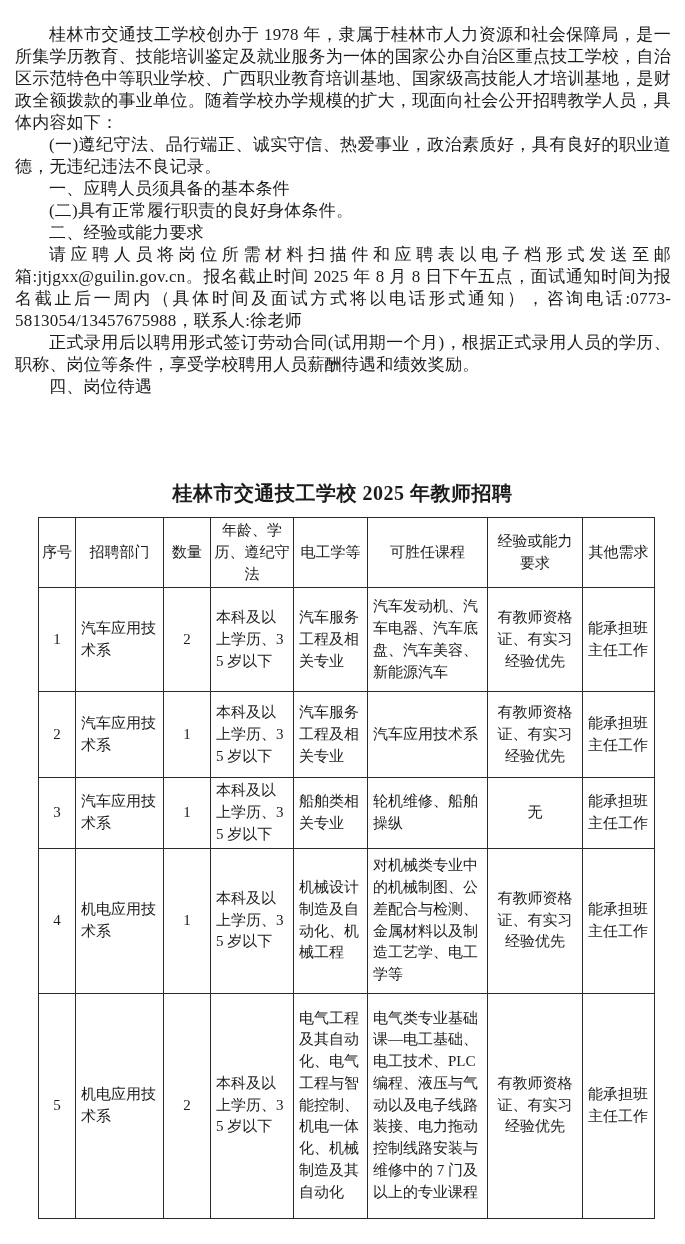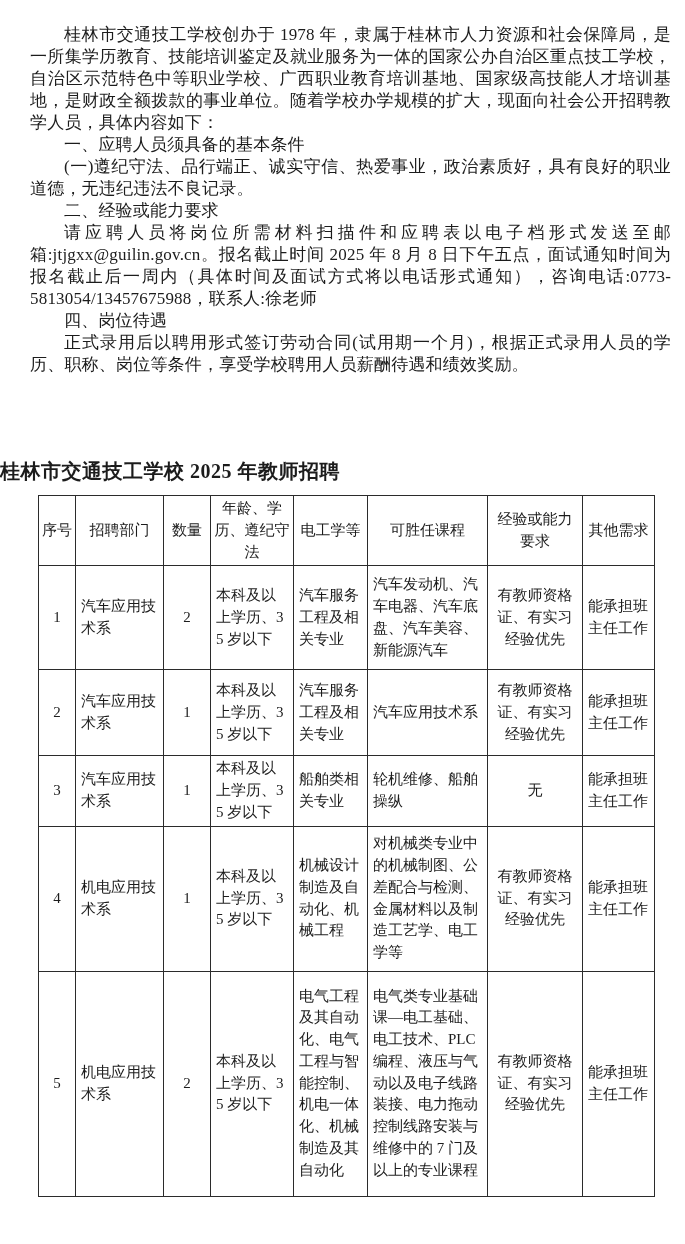--- a/index.html
+++ b/index.html
@@ -8,34 +8,35 @@
     background: #ffffff;
   }
   body {
     width: 685px;
     height: 1244px;
     font-family: "Liberation Serif", "DejaVu Serif", serif;
     color: #1c1c1c;
     overflow: hidden;
   }
   .doc-text {
-    padding: 24px 14px 0 30px;
+    padding: 24px 14px 0 15px;
   }
   .para {
     margin: 0;
     font-size: 17px;
     line-height: 22px;
     text-align: justify;
     text-indent: 2em;
     letter-spacing: 0.2px;
   }
   .table-title {
     margin: 82px 0 10px 0;
     font-size: 20px;
     font-weight: bold;
+    text-align: center;
     letter-spacing: 0.5px;
   }
   table.recruit {
     border-collapse: collapse;
     table-layout: fixed;
     margin-left: 38px;
     width: 616px;
     font-size: 15px;
     line-height: 1.45;
   }
@@ -62,26 +63,27 @@
   tr.r2 { height: 86px; }
   tr.r3 { height: 62px; }
   tr.r4 { height: 145px; }
   tr.r5 { height: 225px; }
 </style>
 </head>
 <body>
 
 <div class="doc-text">
   <p class="para">桂林市交通技工学校创办于 1978 年，隶属于桂林市人力资源和社会保障局，是一所集学历教育、技能培训鉴定及就业服务为一体的国家公办自治区重点技工学校，自治区示范特色中等职业学校、广西职业教育培训基地、国家级高技能人才培训基地，是财政全额拨款的事业单位。随着学校办学规模的扩大，现面向社会公开招聘教学人员，具体内容如下：</p>
+  <p class="para">(一)遵纪守法、品行端正、诚实守信、热爱事业，政治素质好，具有良好的职业道德，无违纪违法不良记录。</p>
   <p class="para">一、应聘人员须具备的基本条件</p>
-  <p class="para">(一)遵纪守法、品行端正、诚实守信、热爱事业，政治素质好，具有良好的职业道德，无违纪违法不良记录。</p>
+  <p class="para">(二)具有正常履行职责的良好身体条件。</p>
   <p class="para">二、经验或能力要求</p>
   <p class="para">请应聘人员将岗位所需材料扫描件和应聘表以电子档形式发送至邮箱:jtjgxx@guilin.gov.cn。报名截止时间 2025 年 8 月 8 日下午五点，面试通知时间为报名截止后一周内（具体时间及面试方式将以电话形式通知），咨询电话:0773-5813054/13457675988，联系人:徐老师</p>
+  <p class="para">正式录用后以聘用形式签订劳动合同(试用期一个月)，根据正式录用人员的学历、职称、岗位等条件，享受学校聘用人员薪酬待遇和绩效奖励。</p>
   <p class="para">四、岗位待遇</p>
-  <p class="para">正式录用后以聘用形式签订劳动合同(试用期一个月)，根据正式录用人员的学历、职称、岗位等条件，享受学校聘用人员薪酬待遇和绩效奖励。</p>
 </div>
 
 <h1 class="table-title">桂林市交通技工学校 2025 年教师招聘</h1>
 
 <table class="recruit">
   <colgroup>
     <col style="width:37px">
     <col style="width:88px">
     <col style="width:47px">
     <col style="width:83px">

